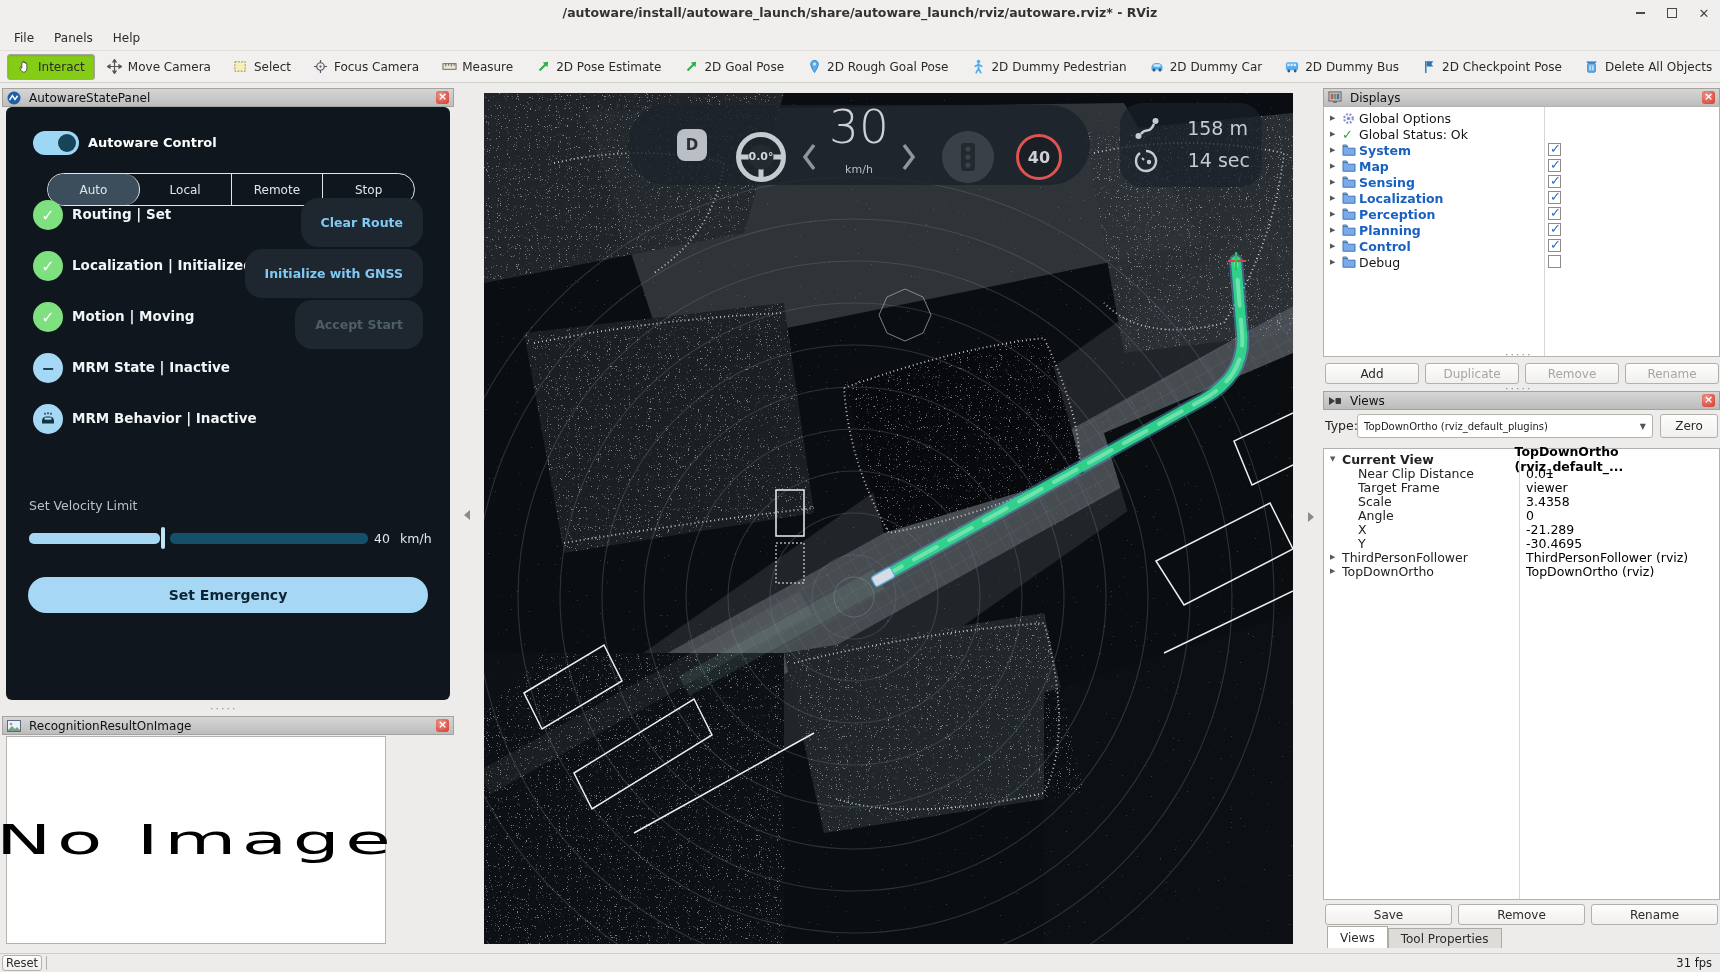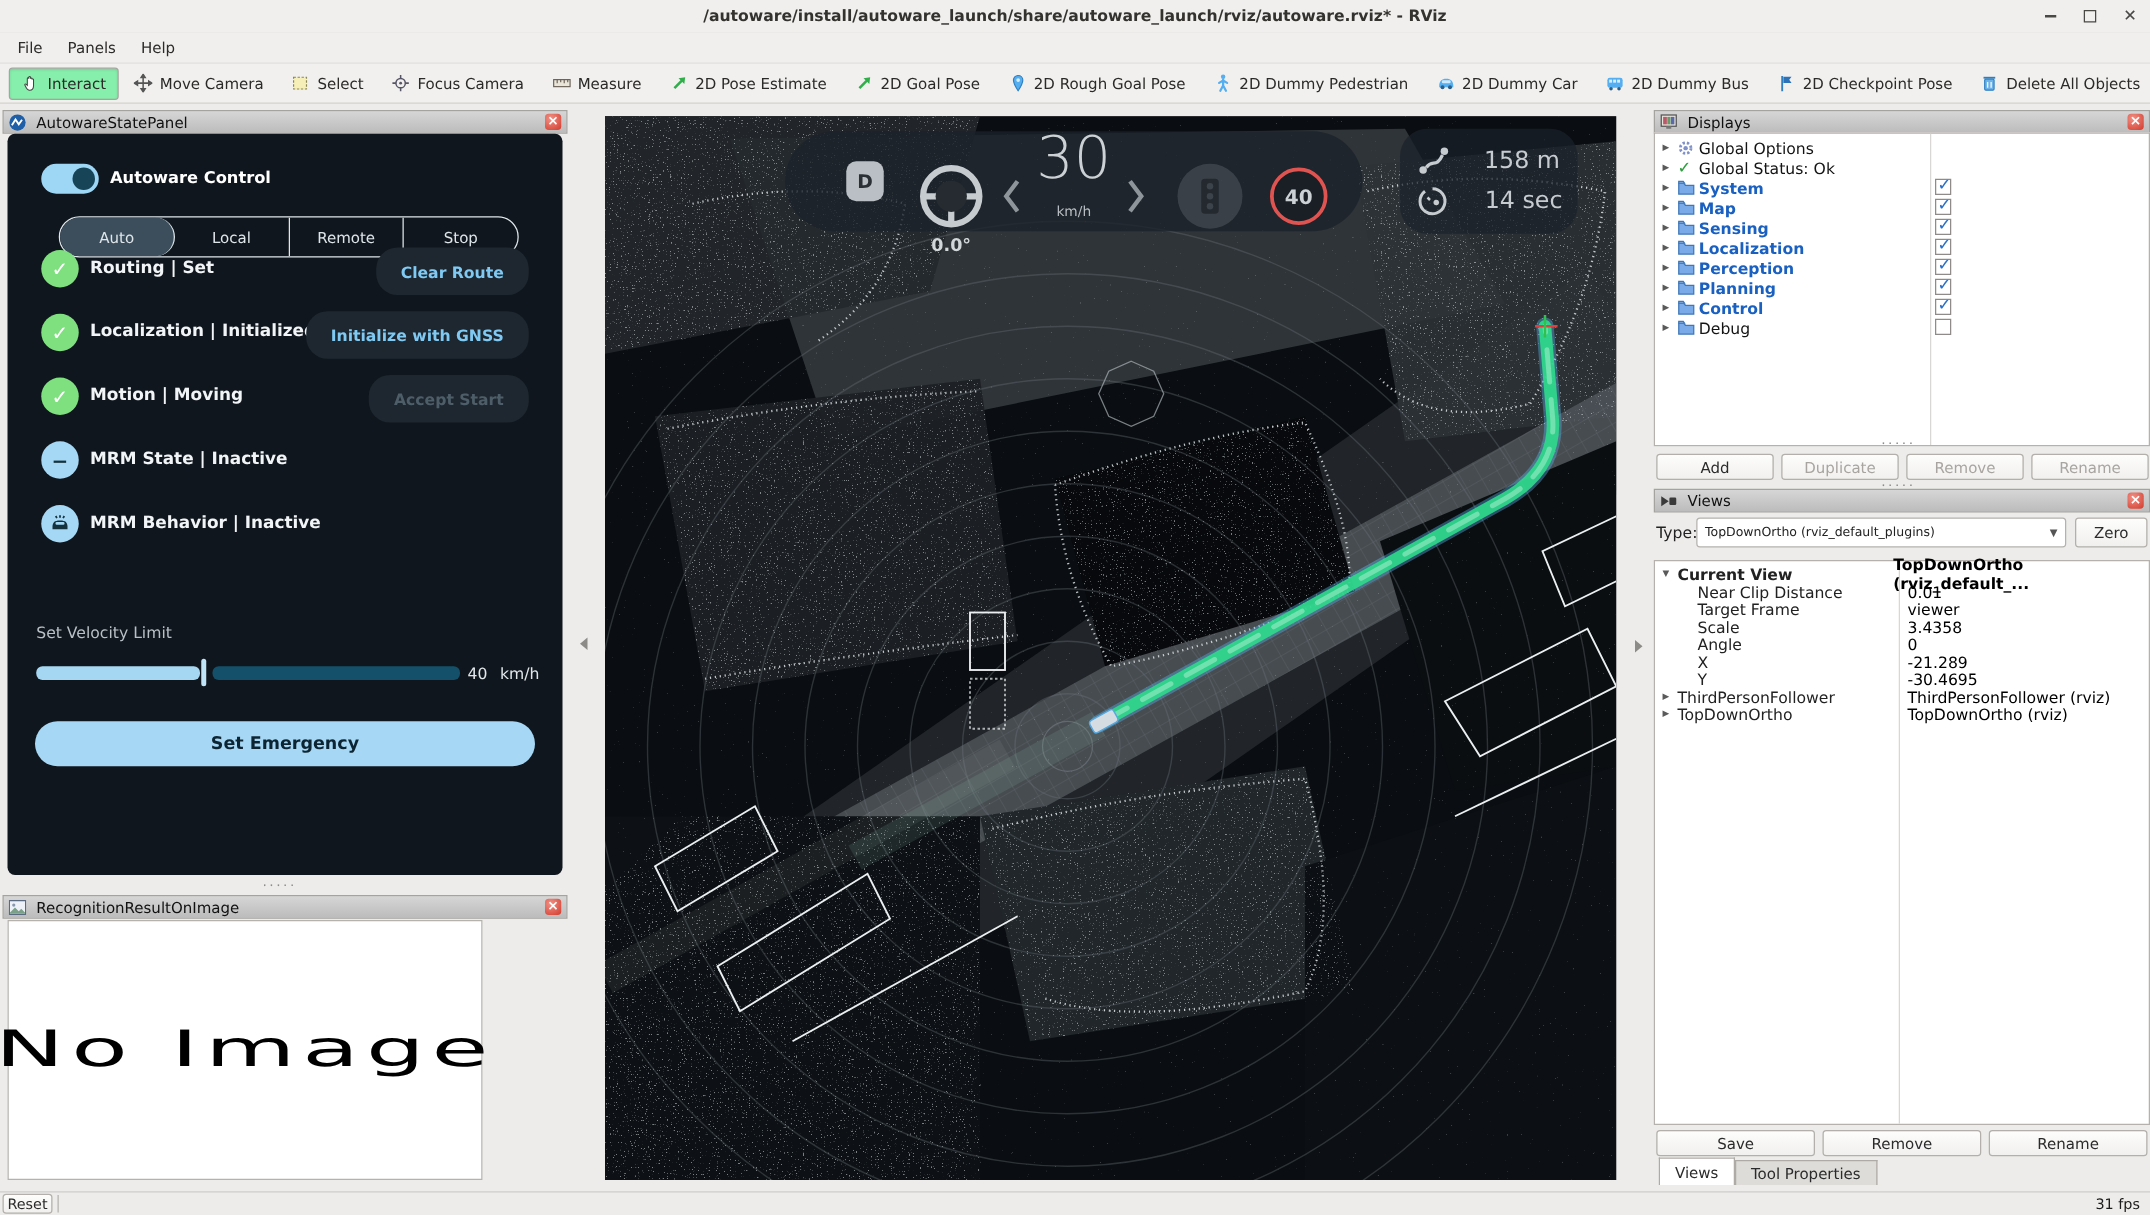--- a/index.html
+++ b/index.html
@@ -10,21 +10,21 @@
   .titlebar .title{position:absolute;left:0;right:0;top:5px;text-align:center;font-weight:bold;font-size:12.5px;color:#34322f;}
   .winbtns{position:absolute;right:8px;top:4px;display:flex;gap:16px;align-items:center;height:18px;}
   .winbtn{width:16px;height:16px;display:flex;align-items:center;justify-content:center;color:#4a4845;font-size:13px;cursor:default;}
   .winbtn .bar{width:9px;height:1.6px;background:#4a4845;}
   .winbtn .box{width:8px;height:8px;border:1.4px solid #4a4845;}
   .menubar{position:absolute;left:0;top:26px;width:100%;height:24px;background:#f0efee;display:flex;align-items:center;padding-left:4px;box-sizing:border-box;}
   .menuitem{padding:3px 10px;color:#2d2b29;}
   .toolbar{position:absolute;left:0;top:50px;width:100%;height:33px;background:#f1f0ef;border-top:1px solid #e2e0dd;border-bottom:1px solid #d3d1ce;display:flex;align-items:center;padding-left:3px;box-sizing:border-box;}
   .tb-handle{width:5px;height:22px;margin-right:4px;background:repeating-linear-gradient(to bottom,#b9b6b2 0 2px,transparent 2px 4px);}
   .tool{display:flex;align-items:center;gap:5px;padding:4px 9px;margin-right:2px;border:1px solid transparent;border-radius:3px;color:#2b2a28;white-space:nowrap;}
-  .tool.pressed{background:#86efac;border:1px solid #a7a4a0;box-shadow:inset 0 1px 2px rgba(0,0,0,.12);}
+  .tool.pressed{background:#84cc16;border:1px solid #a7a4a0;box-shadow:inset 0 1px 2px rgba(0,0,0,.12);}
   .tool .glyph{display:inline-flex;width:16px;height:16px;align-items:center;justify-content:center;}
   
   .qheader{position:absolute;height:19px;background:linear-gradient(#d6d6d6,#bcbcbc);border:1px solid #a5a3a0;box-sizing:border-box;display:flex;align-items:center;padding:0 4px;gap:5px;font-size:12px;color:#111;}
   .qheader .spacer{flex:1;}
   .closebtn{width:13px;height:13px;border-radius:3px;background:radial-gradient(circle at 35% 30%,#f09186,#d23a2b);color:#fff;font-size:11px;line-height:12px;text-align:center;font-weight:bold;}
   .qbtn{background:linear-gradient(#fdfdfc,#f1f0ee);border:1px solid #b3b0ac;border-radius:3px;font-size:12px;color:#2b2b2b;display:flex;align-items:center;justify-content:center;box-sizing:border-box;}
   .qbtn.disabled{color:#a8a5a1;}
   .white-pane{position:absolute;background:#fff;border:1px solid #b5b2ae;box-sizing:border-box;}
   .splitter-dots{position:absolute;color:#8d8b88;font-size:11px;letter-spacing:2px;line-height:6px;}
   .gutter-arrow{position:absolute;width:0;height:0;}
@@ -35,38 +35,38 @@
   .aw-toggle-label{position:absolute;left:82px;top:28px;font-size:13px;font-weight:bold;color:#fff;}
   .aw-tabs{position:absolute;left:41px;top:66px;width:368px;height:33px;border:1px solid #dfe7ec;border-radius:17px;display:flex;box-sizing:border-box;overflow:hidden;}
   .aw-tab{flex:1;display:flex;align-items:center;justify-content:center;color:#dfe6ea;font-size:12px;border-right:1px solid #dfe7ec;}
   .aw-tab:last-child{border-right:none;}
   .aw-tab.sel{background:#3c4e5c;border-radius:16px;}
   .st-row{position:absolute;left:0;width:100%;height:34px;}
   .st-circle{position:absolute;left:27px;top:2px;width:30px;height:30px;border-radius:50%;display:flex;align-items:center;justify-content:center;font-weight:bold;}
   .st-circle.green{background:#7ee07e;color:#fff;font-size:16px;}
   .st-circle.blue{background:#a5d8f5;color:#14333f;font-size:16px;}
   .st-label{position:absolute;left:66px;top:8px;font-size:13.5px;font-weight:bold;color:#f2f5f7;}
-  .st-btn{position:absolute;right:27px;top:0;height:38px;border-radius:17px;background:#1e2730;display:flex;align-items:center;justify-content:center;padding:0 20px;font-size:12.5px;font-weight:bold;color:#7fc9f2;}
+  .st-btn{position:absolute;right:27px;top:0;height:49px;border-radius:17px;background:#1e2730;display:flex;align-items:center;justify-content:center;padding:0 20px;font-size:12.5px;font-weight:bold;color:#7fc9f2;}
   .st-btn.disabled{color:#4e5e69;}
   .vel-label{position:absolute;left:23px;top:391px;font-size:12.5px;color:#b9c0c6;}
   .vel-fill{position:absolute;left:23px;top:426px;width:131px;height:11px;border-radius:5px;background:#a6d7f2;}
   .vel-handle{position:absolute;left:155px;top:420px;width:4px;height:22px;border-radius:2px;background:#bfe3f7;}
   .vel-rest{position:absolute;left:164px;top:426px;width:198px;height:11px;border-radius:5px;background:#14506a;}
   .vel-value{position:absolute;left:368px;top:424px;font-size:12.5px;color:#e2e7ea;}
   .vel-unit{position:absolute;left:394px;top:424px;font-size:12.5px;color:#e2e7ea;}
   .emg-btn{position:absolute;left:22px;top:470px;width:400px;height:36px;border-radius:18px;background:#a6d7f4;display:flex;align-items:center;justify-content:center;font-size:14px;font-weight:bold;color:#0d2433;}
   .noimage{position:absolute;left:6px;top:736px;width:380px;height:208px;background:#fff;border:1px solid #b5b2ae;box-sizing:border-box;display:flex;align-items:center;justify-content:center;}
   .noimage span{font-size:40px;color:#000;transform:scaleX(1.85);letter-spacing:3px;white-space:nowrap;}
   
   .viewport{position:absolute;left:484px;top:93px;width:809px;height:851px;background:#0a0e12;overflow:hidden;}
   .hudbar{position:absolute;left:144px;top:12px;width:462px;height:80px;border-radius:40px;background:rgba(27,33,41,.78);}
   .hudbar2{position:absolute;left:636px;top:10px;width:142px;height:84px;border-radius:22px;background:rgba(27,33,41,.72);}
   .gearD{position:absolute;left:49px;top:24px;width:30px;height:32px;border-radius:8px;background:#b9bfc4;color:#2b3036;font-size:15px;font-weight:bold;display:flex;align-items:center;justify-content:center;}
   .steer{position:absolute;left:106px;top:25px;width:54px;height:54px;}
-  .steer .txt{position:absolute;left:0;top:20px;width:54px;text-align:center;font-size:14px;font-weight:bold;color:#d2d7da;margin-top:39px;}
+  .steer .txt{position:absolute;left:0;top:20px;width:54px;text-align:center;font-size:11px;font-weight:bold;color:#d2d7da;}
   .hud-speed{position:absolute;left:196px;top:-6px;width:70px;text-align:center;font-size:47px;font-weight:200;color:#ccd1d5;}
   .hud-unit{position:absolute;left:196px;top:58px;width:70px;text-align:center;font-size:11px;color:#b9bfc4;}
   .chev{position:absolute;top:38px;width:14px;height:28px;}
   .tlight{position:absolute;left:314px;top:26px;width:52px;height:52px;border-radius:50%;background:rgba(122,128,135,.30);display:flex;align-items:center;justify-content:center;}
   .slimit{position:absolute;left:388px;top:29px;width:46px;height:46px;border-radius:50%;background:rgba(25,30,36,.85);border:3px solid #df5350;box-sizing:border-box;display:flex;align-items:center;justify-content:center;font-size:16px;font-weight:bold;color:#ccd1d5;}
   .hud-dist{position:absolute;right:14px;top:14px;font-size:19px;color:#c6cbd0;}
   .hud-eta{position:absolute;right:12px;top:46px;font-size:19px;color:#c6cbd0;}
   .hud-ic{position:absolute;left:14px;width:26px;height:26px;}
   
   .tree-row{height:16px;display:flex;align-items:center;padding-left:6px;position:relative;}

